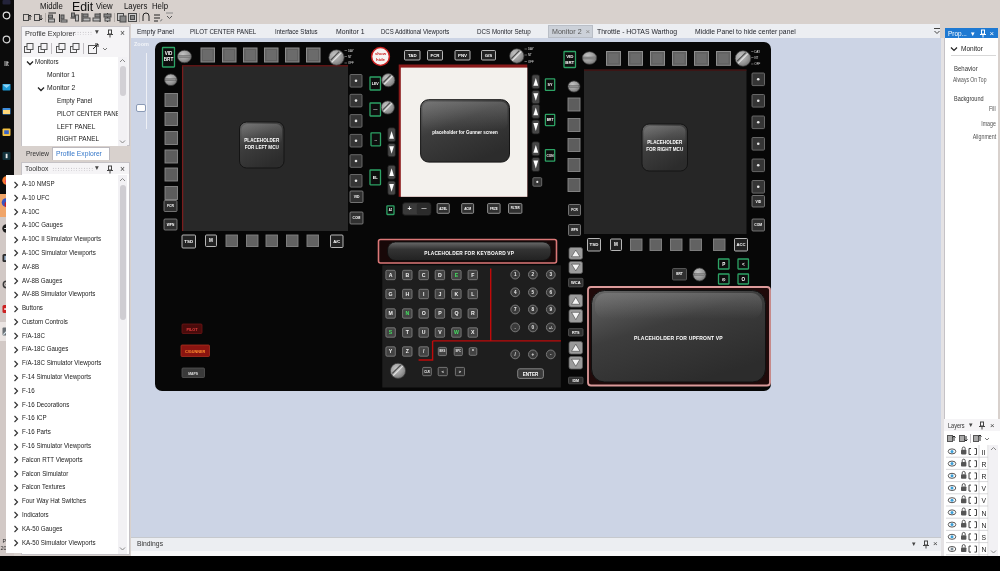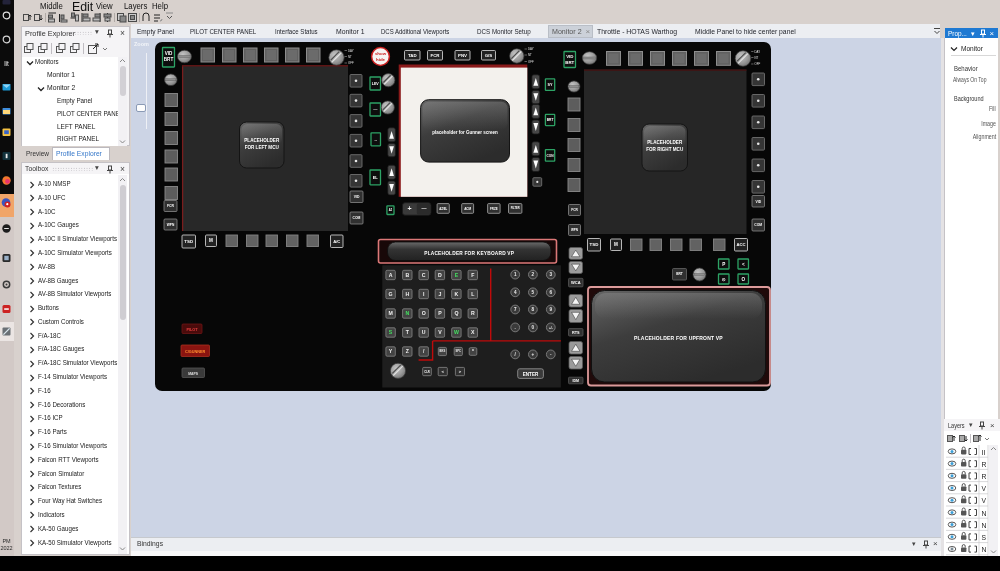--- a/index.html
+++ b/index.html
@@ -195,21 +195,21 @@
 <div class="abs" style="left:52px;top:167px;width:41px;height:4px;background-image:radial-gradient(#b9b6bc 0.7px,transparent 0.8px);background-size:2.6px 2.6px"></div>
 <div style="position:absolute;top:163px;font-size:7.5px;color:#444;white-space:nowrap;line-height:9.5px;left:95px">▾</div>
 <svg style="position:absolute;left:106px;top:164.5px" width="8" height="9">
       <g stroke="#444" fill="none" stroke-width="1">
         <rect x="2.5" y="1" width="3" height="4"></rect>
         <line x1="1" y1="5.5" x2="7" y2="5.5"></line>
         <line x1="4" y1="5.5" x2="4" y2="8.5"></line>
       </g>
     </svg>
 <div style="position:absolute;top:164px;font-size:8.5px;color:#444;white-space:nowrap;line-height:10.5px;left:120px">×</div>
-<div class="abs" style="left:22px;top:175px;width:96px;height:378px;background:#fff;overflow:hidden">
+<div class="abs" style="left:6px;top:175px;width:96px;height:378px;background:#fff;overflow:hidden">
 <svg style="position:absolute;left:5.5px;top:5.5px" width="8" height="8">
         <path d="M2.5 1 L5.5 4 L2.5 7" stroke="#333" stroke-width="1.2" fill="none"></path>
       </svg>
 <div style="position:absolute;left:15.5px;top:4.0px;font-size:7.8px;color:#1a1a1a;white-space:nowrap;transform:scaleX(0.79);transform-origin:0 0">A-10 NMSP</div>
 <svg style="position:absolute;left:5.5px;top:19.289999999999992px" width="8" height="8">
         <path d="M2.5 1 L5.5 4 L2.5 7" stroke="#333" stroke-width="1.2" fill="none"></path>
       </svg>
 <div style="position:absolute;left:15.5px;top:17.789999999999992px;font-size:7.8px;color:#1a1a1a;white-space:nowrap;transform:scaleX(0.79);transform-origin:0 0">A-10 UFC</div>
 <svg style="position:absolute;left:5.5px;top:33.079999999999984px" width="8" height="8">
         <path d="M2.5 1 L5.5 4 L2.5 7" stroke="#333" stroke-width="1.2" fill="none"></path>

